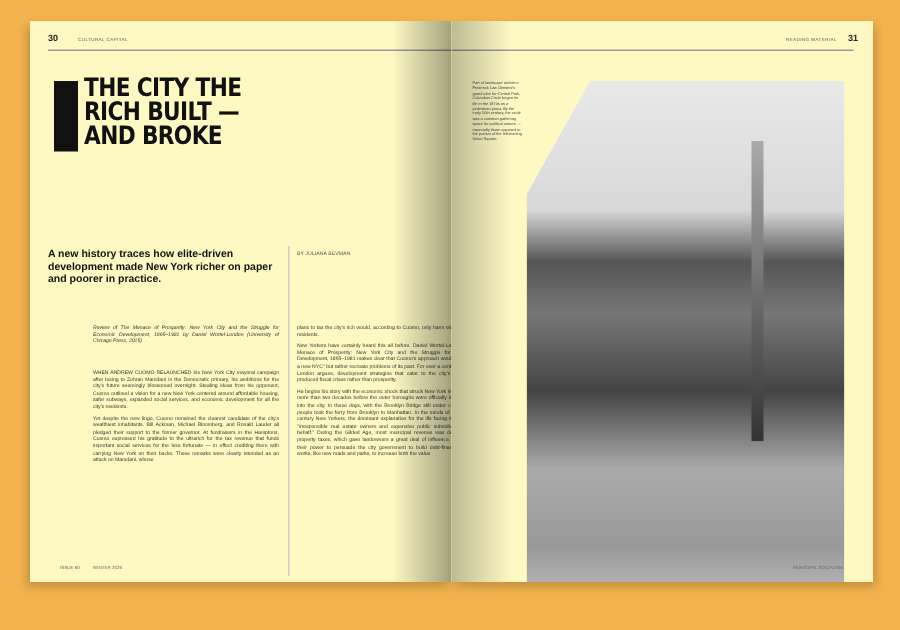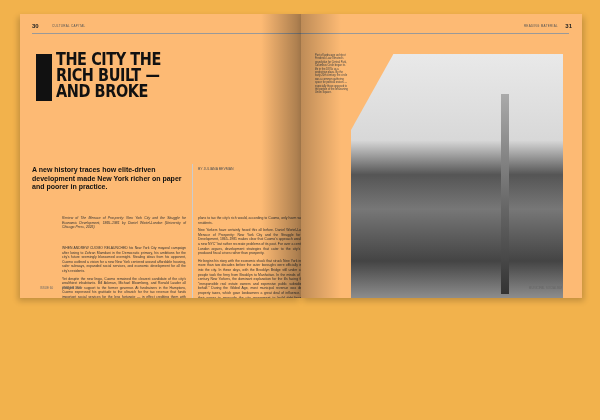--- a/index.html
+++ b/index.html
@@ -1,18 +1,18 @@
 <!DOCTYPE html>
 <html><head>
 <meta charset="utf-8">
 <style>
   html,body{margin:0;padding:0;}
   body{width:600px;height:420px;background:#f2b24c;position:relative;overflow:hidden;font-family:"Liberation Sans",sans-serif;}
   .spread{position:absolute;left:20px;top:14px;width:562px;height:398px;}
-  .page{position:absolute;top:0;height:284px;background:#fdba74;overflow:hidden;}
+  .page{position:absolute;top:0;height:374px;background:#fef9c3;overflow:hidden;}
   .left{left:0;width:281px;box-shadow:-2px 3px 6px rgba(0,0,0,.2);}
   .right{left:281px;width:281px;box-shadow:2px 3px 6px rgba(0,0,0,.2);}
   .left:after{content:"";position:absolute;right:0;top:0;width:40px;height:100%;background:linear-gradient(to right,rgba(0,0,0,0),rgba(0,0,0,.35));}
   .right:before{content:"";position:absolute;left:0;top:0;width:40px;height:100%;background:linear-gradient(to left,rgba(0,0,0,0),rgba(0,0,0,.25));z-index:3;}
   .pn{position:absolute;top:9px;font-size:6px;font-weight:bold;color:#222;}
   .sec{position:absolute;top:10px;font-size:3px;letter-spacing:.3px;color:#555;text-transform:uppercase;}
   .rule{position:absolute;top:19px;height:1px;background:#999;}
   .bar{position:absolute;left:16px;top:40px;width:16px;height:47px;background:#111;}
   .headline{position:absolute;left:36px;top:37px;font-size:17px;line-height:16px;font-weight:900;color:#111;letter-spacing:-.5px;text-transform:uppercase;font-family:"DejaVu Sans",sans-serif;transform:scaleX(.85);transform-origin:left;white-space:pre;width:240px;}
   .dek{position:absolute;left:12px;top:152px;width:150px;font-size:7px;line-height:8.5px;font-weight:bold;color:#111;}

